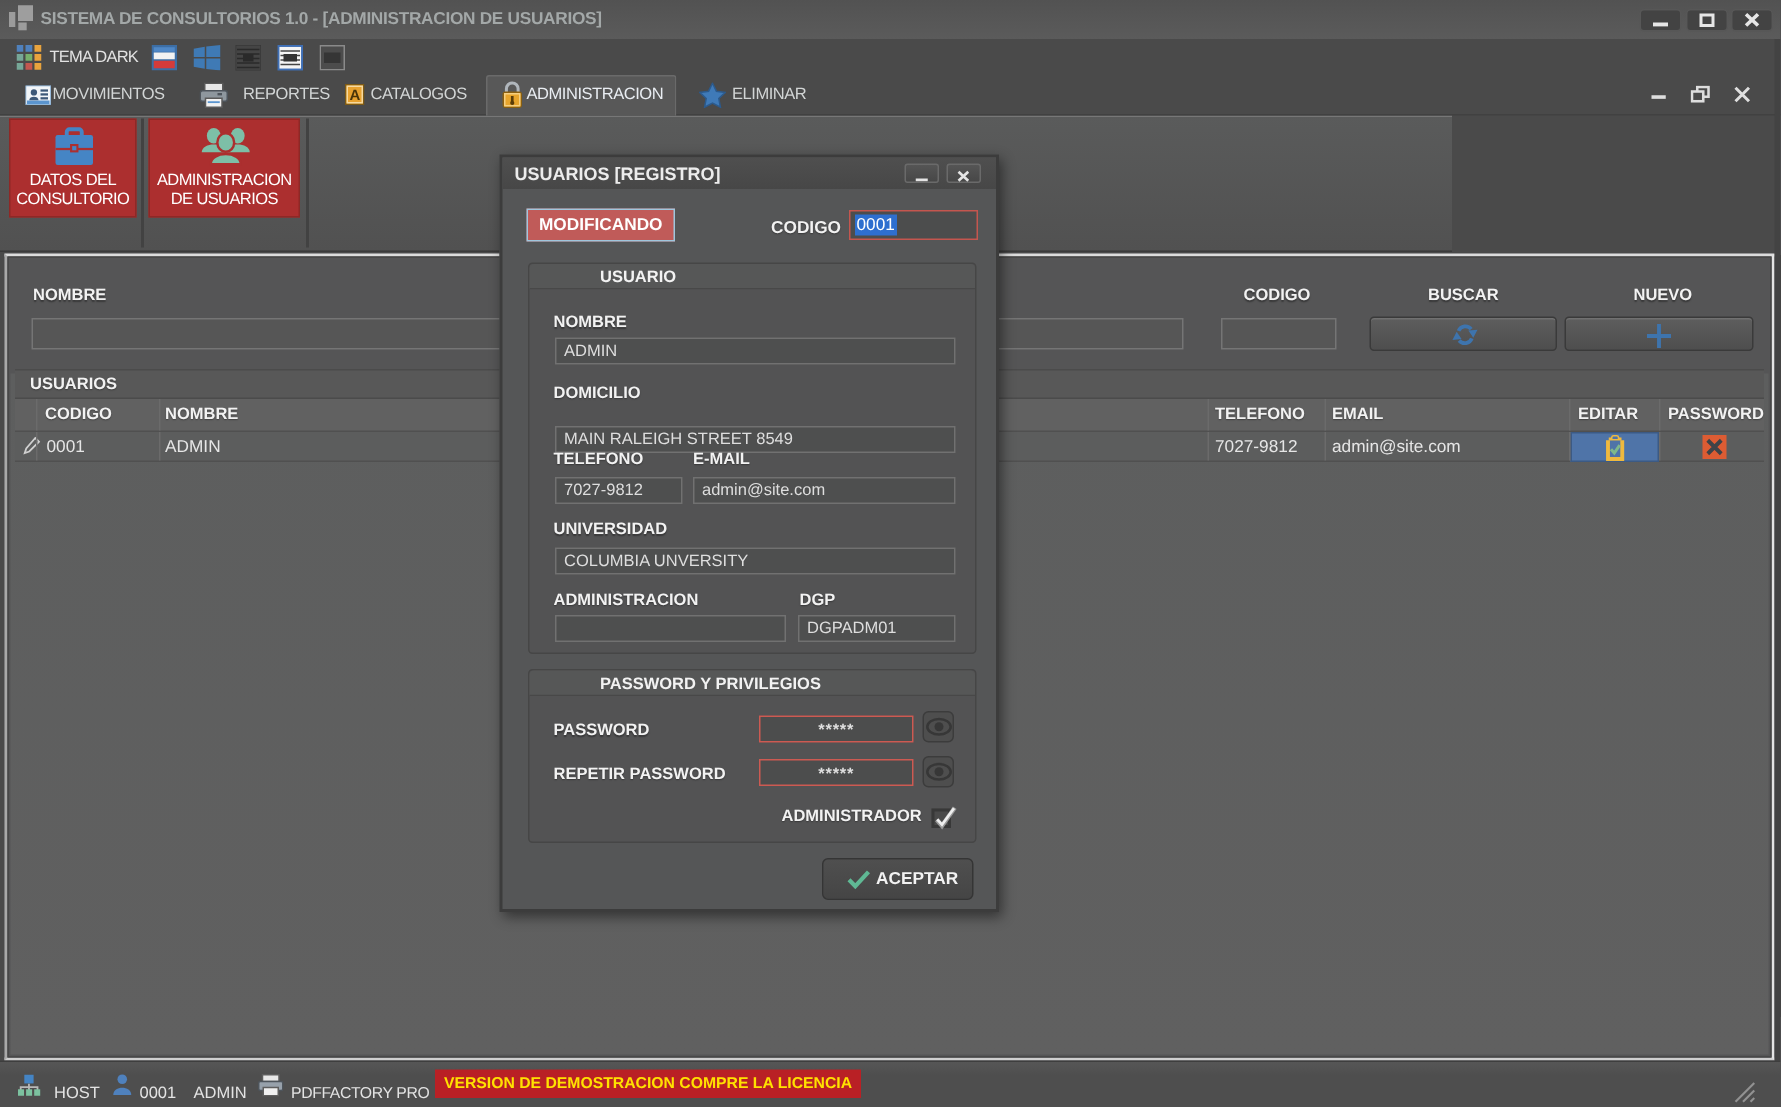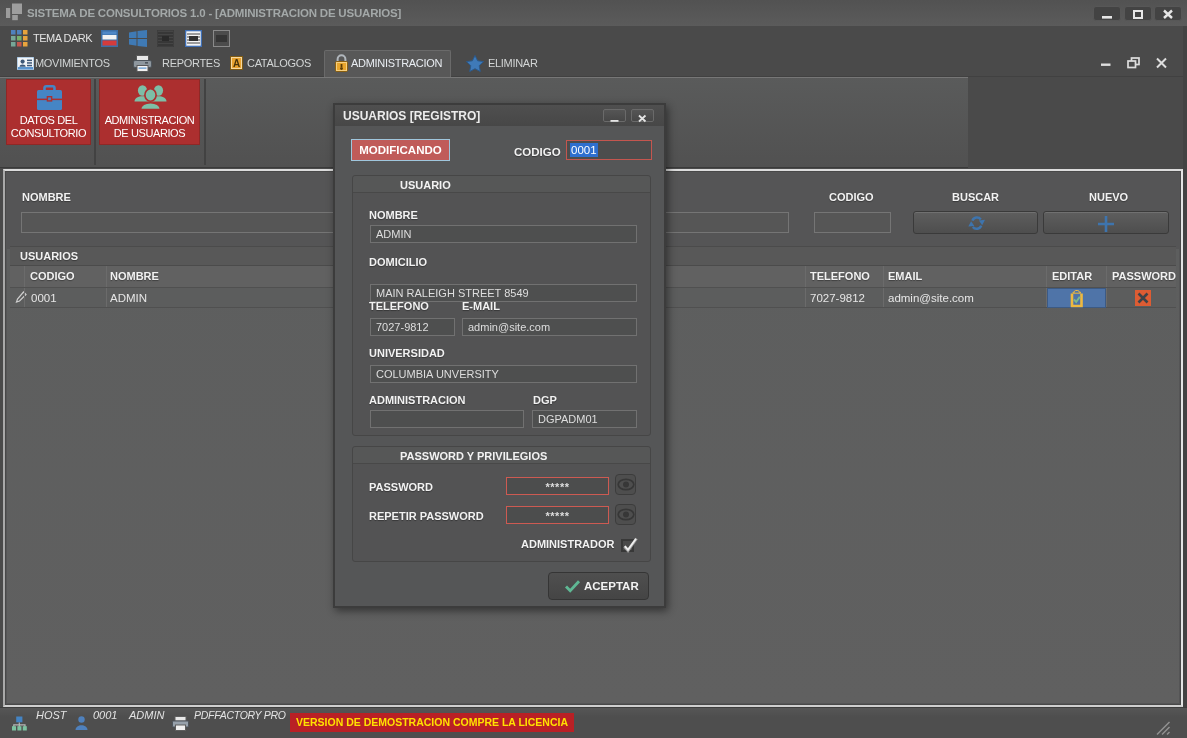--- a/index.html
+++ b/index.html
@@ -39,21 +39,21 @@
 #rstrip { position:absolute; left:1183px; top:26px; width:4px; height:681px; background:#434343; }
 
 
 #tblhead { position:absolute; left:4px; top:74px; width:1166px; height:20px; background:#585858; border-top:1px solid #4b4b4b; border-bottom:1px solid #4b4b4b; }
 #colhead { position:absolute; left:4px; top:94px; width:1166px; height:22px; background:#616161; border-bottom:1px solid #505050; }
 #datarow { position:absolute; left:4px; top:116px; width:1166px; height:20px; background:#5c5d5d; border-bottom:1px solid #505050; }
 .colsep { position:absolute; top:0; bottom:0; width:1px; background:#6b6b6b; }
 
 
 #status { position:absolute; left:0; top:707px; width:1187px; height:31px; background:linear-gradient(#565656,#4e4e4e 30%,#4e4e4e); border-top:1px solid #3e3e3e; }
-#status .it { position:absolute; top:1px; font-size:11px; color:#e3e3e3; white-space:nowrap;font-style:italic; }
+#status .it { position:absolute; top:15px; font-size:11px; color:#e3e3e3; white-space:nowrap; }
 #badge { position:absolute; left:290px; top:5px; width:284px; height:19px; background:#b92025; color:#ffe100; font-weight:bold; font-size:10.5px; text-align:center; line-height:19px; white-space:nowrap; }
 
 
 #dlg { position:absolute; left:333px; top:103px; width:333px; height:505px; background:#555657; border:2px solid #3c3c3c; box-shadow:2px 3px 8px rgba(0,0,0,.45); }
 #dlgtitle { position:absolute; left:0; top:0; width:329px; height:21px; background:linear-gradient(#4f4f4f,#474747); }
 #dlgtitle .txt { position:absolute; left:8px; top:4px; font-weight:bold; font-size:12px; color:#ececec; }
 .dlgbtn { position:absolute; top:4px; width:23px; height:13px; background:linear-gradient(#555555,#474747); border:1px solid #6a6a6a; border-radius:2px; }
 .grp { position:absolute; left:17px; width:299px; border:1px solid #464646; border-radius:3px; background:#535354; }
 .grp .hdr { position:absolute; left:0; top:0; right:0; height:17px; border-bottom:1px solid #484848; background:#565757; border-radius:3px 3px 0 0; }
 .grp .hdr span { position:absolute; left:11px; top:3px; font-weight:bold; font-size:11px; color:#f2f2f2;padding-left:36px; }

